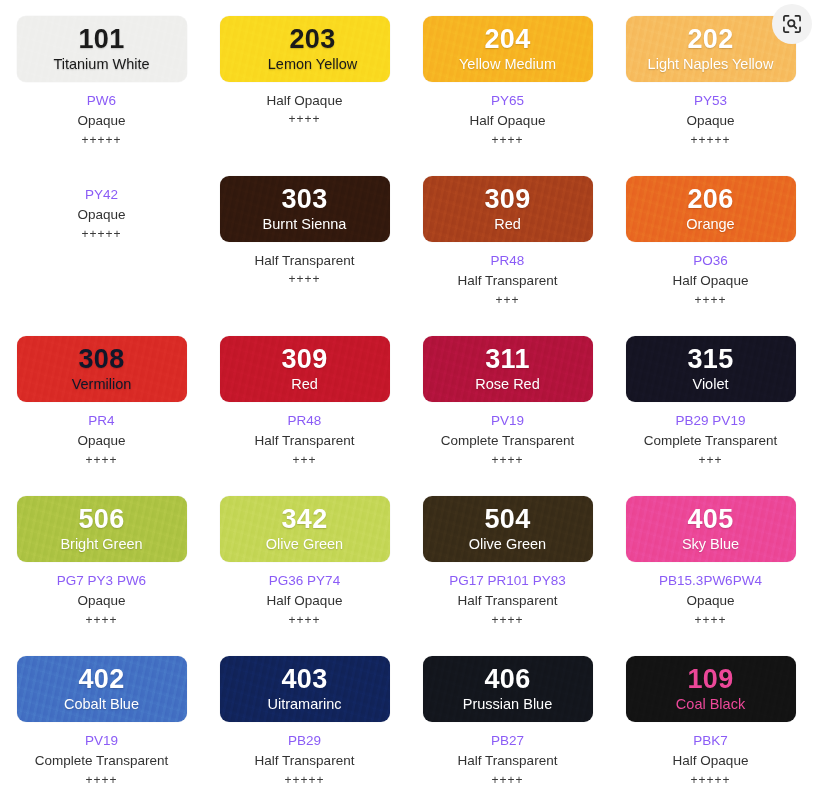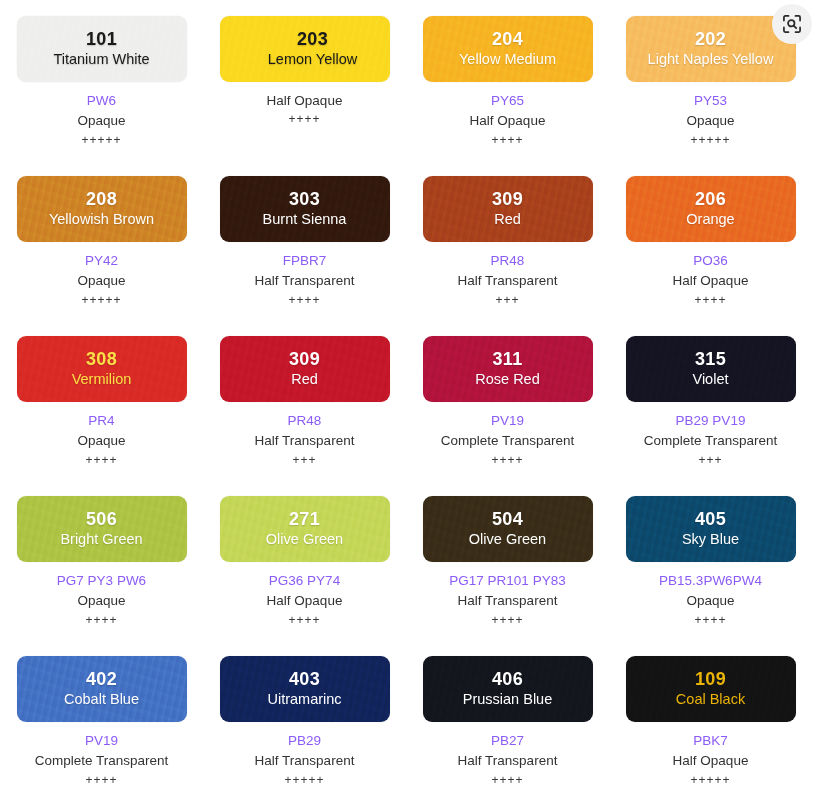--- a/index.html
+++ b/index.html
@@ -54,21 +54,21 @@
     inset: 0;
     pointer-events: none;
     background:
       repeating-linear-gradient(102deg, rgba(255,255,255,0.055) 0px, rgba(255,255,255,0.055) 2px, rgba(0,0,0,0.045) 3px, rgba(0,0,0,0.0) 7px),
       repeating-linear-gradient(16deg, rgba(255,255,255,0.04) 0px, rgba(0,0,0,0.035) 4px, rgba(255,255,255,0.0) 11px);
     opacity: 0.85;
     mix-blend-mode: overlay;
   }
 
   .chip-code {
-    font-size: 18px;
+    font-size: 27px;
     font-weight: bold;
     line-height: 1.05;
     letter-spacing: 0.3px;
     position: relative;
     z-index: 2;
     text-shadow: 0 1px 1.5px rgba(0,0,0,0.18);
   }
   .chip-name {
     font-size: 14.5px;
     font-weight: normal;
@@ -165,37 +165,32 @@
         <div class="chip-code">202</div>
         <div class="chip-name">Light Naples Yellow</div>
       </div>
       <div class="caption">
         <div class="caption-pigment">PY53</div>
         <div class="caption-opacity">Opaque</div>
         <div class="caption-rating">+++++</div>
       </div>
     </div>
     <div class="swatch-card">
-      <div class="swatch-chip" style="background: rgb(207, 132, 38); color: rgb(255, 255, 255);">
-        <div class="chip-code">208</div>
-        <div class="chip-name">Yellowish Brown</div>
-      </div>
       <div class="caption">
         <div class="caption-pigment">PY42</div>
         <div class="caption-opacity">Opaque</div>
         <div class="caption-rating">+++++</div>
       </div>
     </div>
     <div class="swatch-card">
       <div class="swatch-chip chip-dark" style="background: rgb(51, 25, 13); color: rgb(255, 255, 255);">
         <div class="chip-code">303</div>
         <div class="chip-name">Burnt Sienna</div>
       </div>
       <div class="caption">
-        <div class="caption-pigment">FPBR7</div>
         <div class="caption-opacity">Half Transparent</div>
         <div class="caption-rating">++++</div>
       </div>
     </div>
     <div class="swatch-card">
       <div class="swatch-chip" style="background: rgb(169, 65, 28); color: rgb(255, 255, 255);">
         <div class="chip-code">309</div>
         <div class="chip-name">Red</div>
       </div>
       <div class="caption">
@@ -209,21 +204,21 @@
         <div class="chip-code">206</div>
         <div class="chip-name">Orange</div>
       </div>
       <div class="caption">
         <div class="caption-pigment">PO36</div>
         <div class="caption-opacity">Half Opaque</div>
         <div class="caption-rating">++++</div>
       </div>
     </div>
     <div class="swatch-card">
-      <div class="swatch-chip" style="background: rgb(218, 43, 38); color: #fde047;">
+      <div class="swatch-chip" style="background: rgb(218, 43, 38); color: #0f172a;">
         <div class="chip-code">308</div>
         <div class="chip-name">Vermilion</div>
       </div>
       <div class="caption">
         <div class="caption-pigment">PR4</div>
         <div class="caption-opacity">Opaque</div>
         <div class="caption-rating">++++</div>
       </div>
     </div>
     <div class="swatch-card">
@@ -265,42 +260,42 @@
         <div class="chip-name">Bright Green</div>
       </div>
       <div class="caption">
         <div class="caption-pigment">PG7 PY3 PW6</div>
         <div class="caption-opacity">Opaque</div>
         <div class="caption-rating">++++</div>
       </div>
     </div>
     <div class="swatch-card">
       <div class="swatch-chip" style="background: rgb(197, 215, 87); color: rgb(255, 255, 255);">
-        <div class="chip-code">271</div>
+        <div class="chip-code">342</div>
         <div class="chip-name">Olive Green</div>
       </div>
       <div class="caption">
         <div class="caption-pigment">PG36 PY74</div>
         <div class="caption-opacity">Half Opaque</div>
         <div class="caption-rating">++++</div>
       </div>
     </div>
     <div class="swatch-card">
       <div class="swatch-chip chip-dark" style="background: rgb(58, 45, 24); color: rgb(255, 255, 255);">
         <div class="chip-code">504</div>
         <div class="chip-name">Olive Green</div>
       </div>
       <div class="caption">
         <div class="caption-pigment">PG17 PR101 PY83</div>
         <div class="caption-opacity">Half Transparent</div>
         <div class="caption-rating">++++</div>
       </div>
     </div>
     <div class="swatch-card">
-      <div class="swatch-chip" style="background: #0c4a6e; color: rgb(255, 255, 255);">
+      <div class="swatch-chip" style="background: #ec4899; color: rgb(255, 255, 255);">
         <div class="chip-code">405</div>
         <div class="chip-name">Sky Blue</div>
       </div>
       <div class="caption">
         <div class="caption-pigment">PB15.3PW6PW4</div>
         <div class="caption-opacity">Opaque</div>
         <div class="caption-rating">++++</div>
       </div>
     </div>
     <div class="swatch-card">
@@ -330,21 +325,21 @@
         <div class="chip-code">406</div>
         <div class="chip-name">Prussian Blue</div>
       </div>
       <div class="caption">
         <div class="caption-pigment">PB27</div>
         <div class="caption-opacity">Half Transparent</div>
         <div class="caption-rating">++++</div>
       </div>
     </div>
     <div class="swatch-card">
-      <div class="swatch-chip chip-dark" style="background: rgb(19, 19, 19); color: #eab308;">
+      <div class="swatch-chip chip-dark" style="background: rgb(19, 19, 19); color: #ec4899;">
         <div class="chip-code">109</div>
         <div class="chip-name">Coal Black</div>
       </div>
       <div class="caption">
         <div class="caption-pigment">PBK7</div>
         <div class="caption-opacity">Half Opaque</div>
         <div class="caption-rating">+++++</div>
       </div>
     </div>
   </div>

